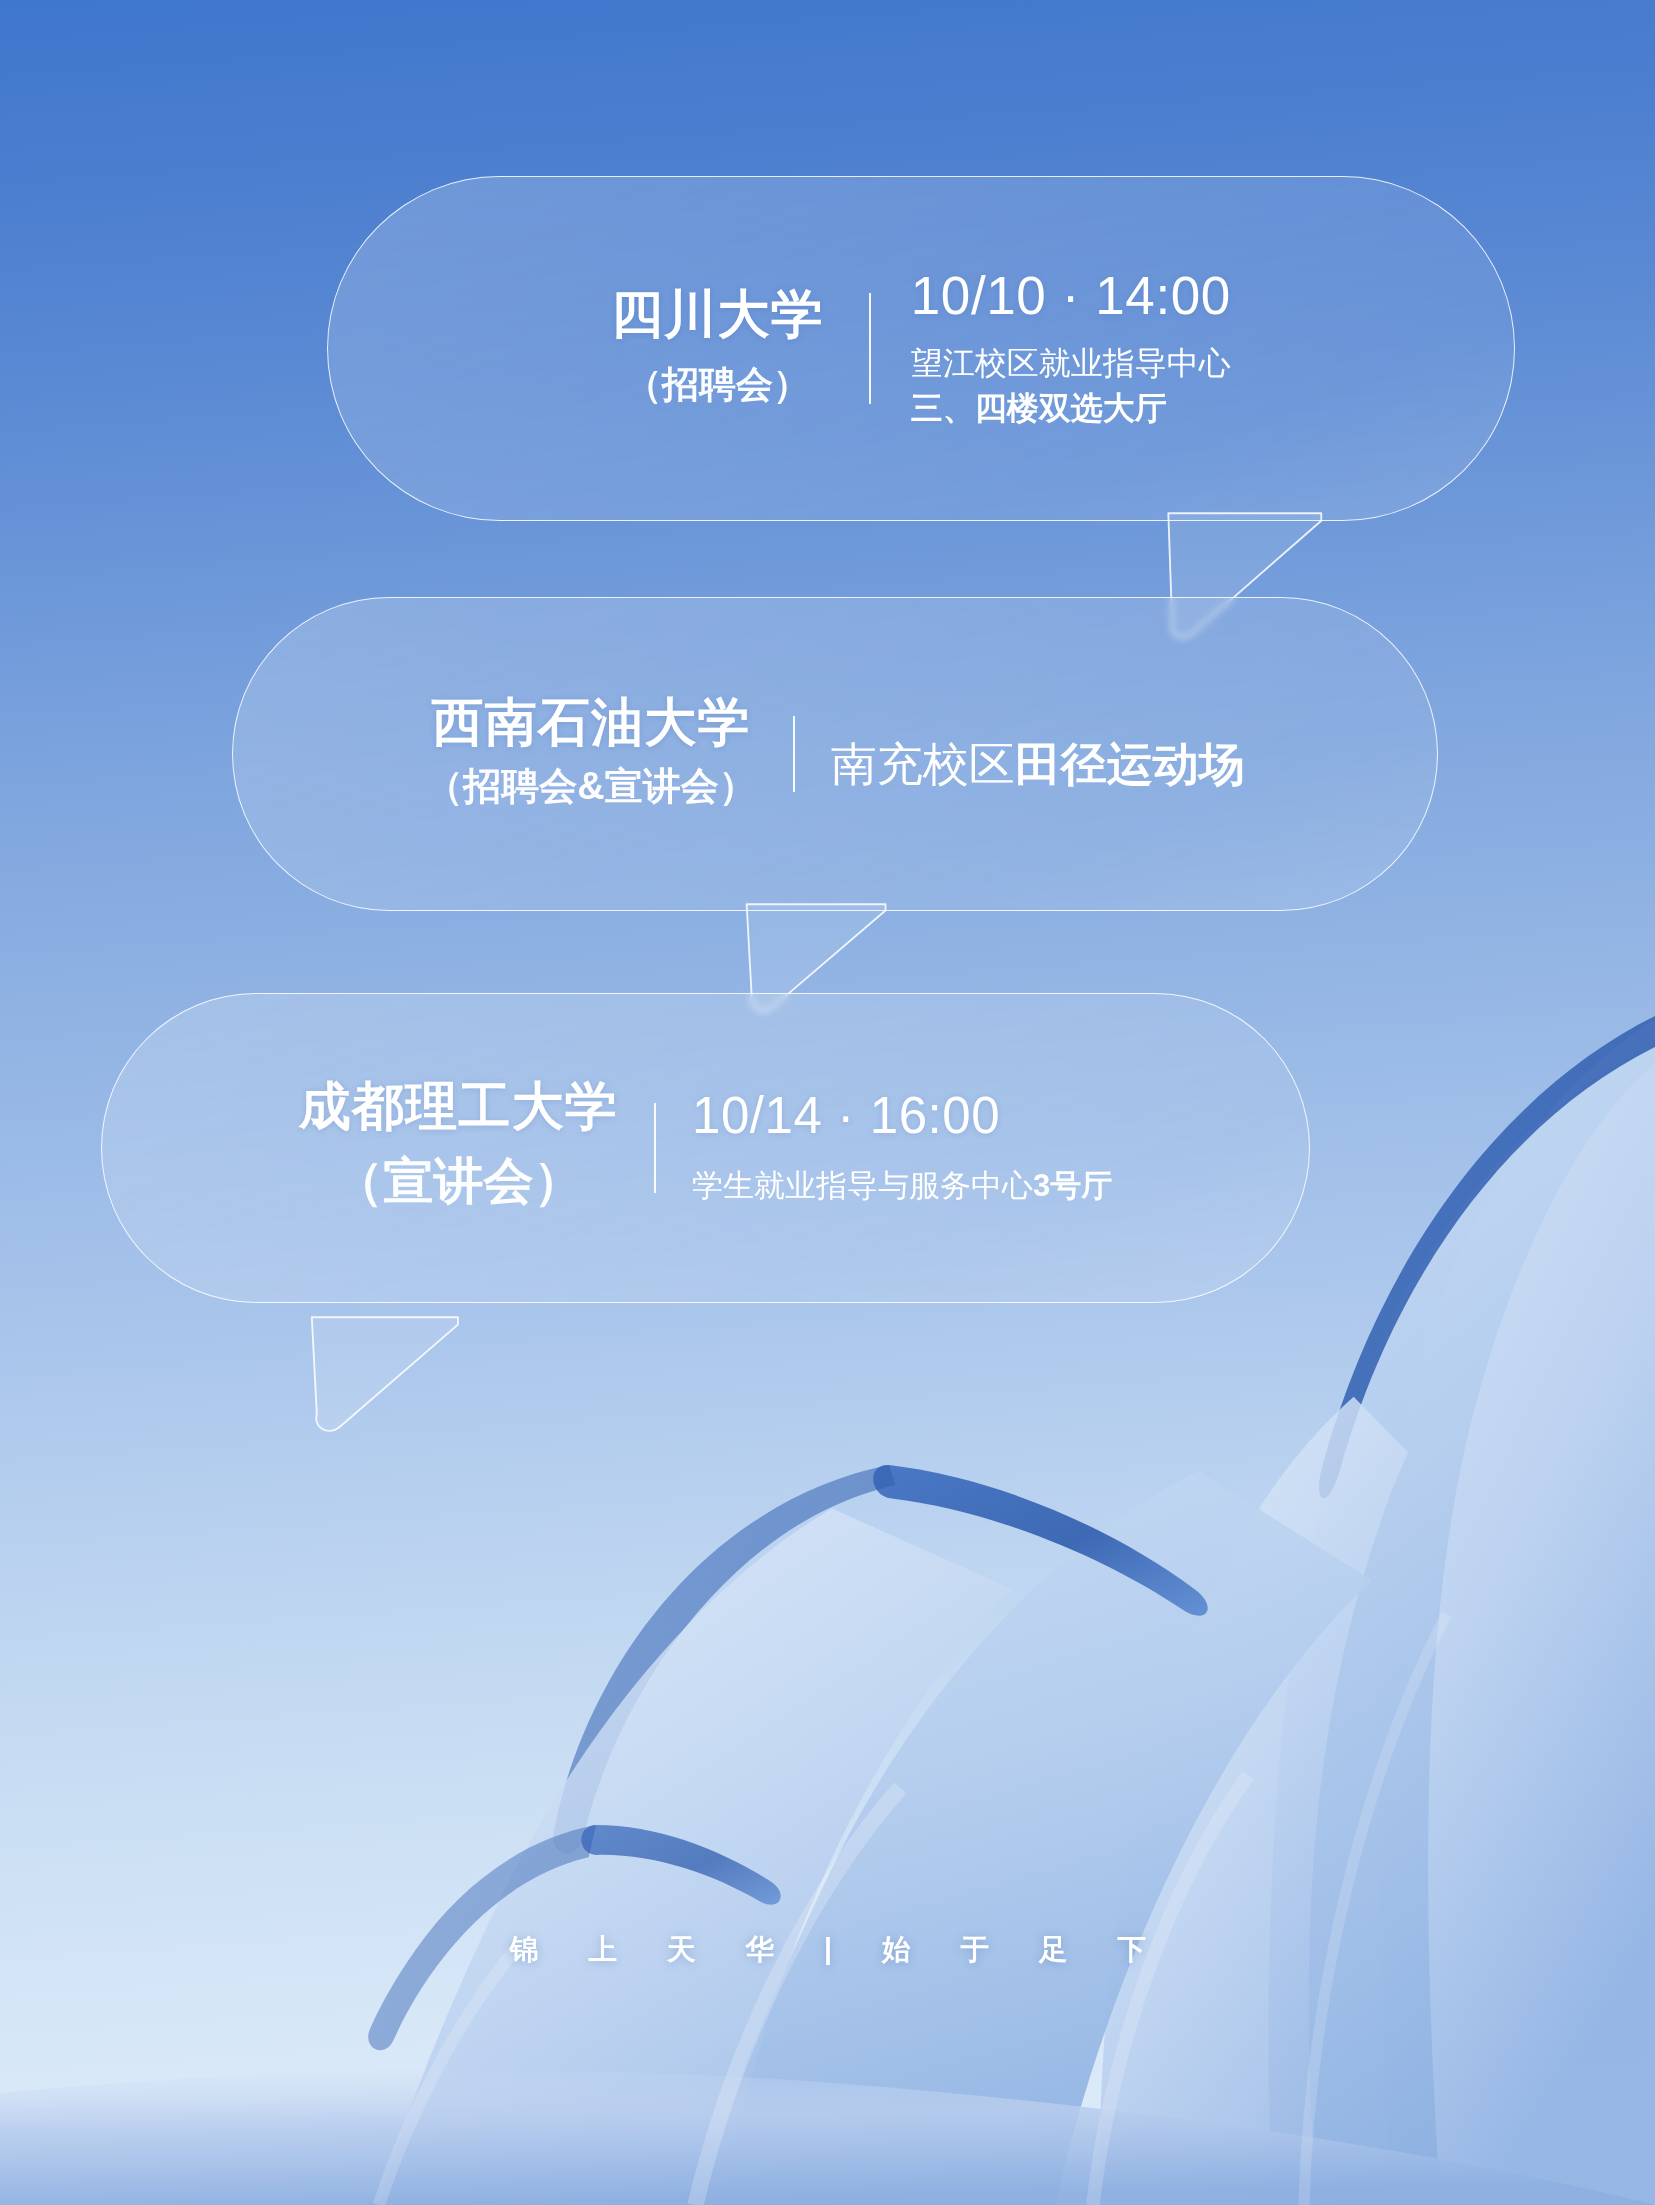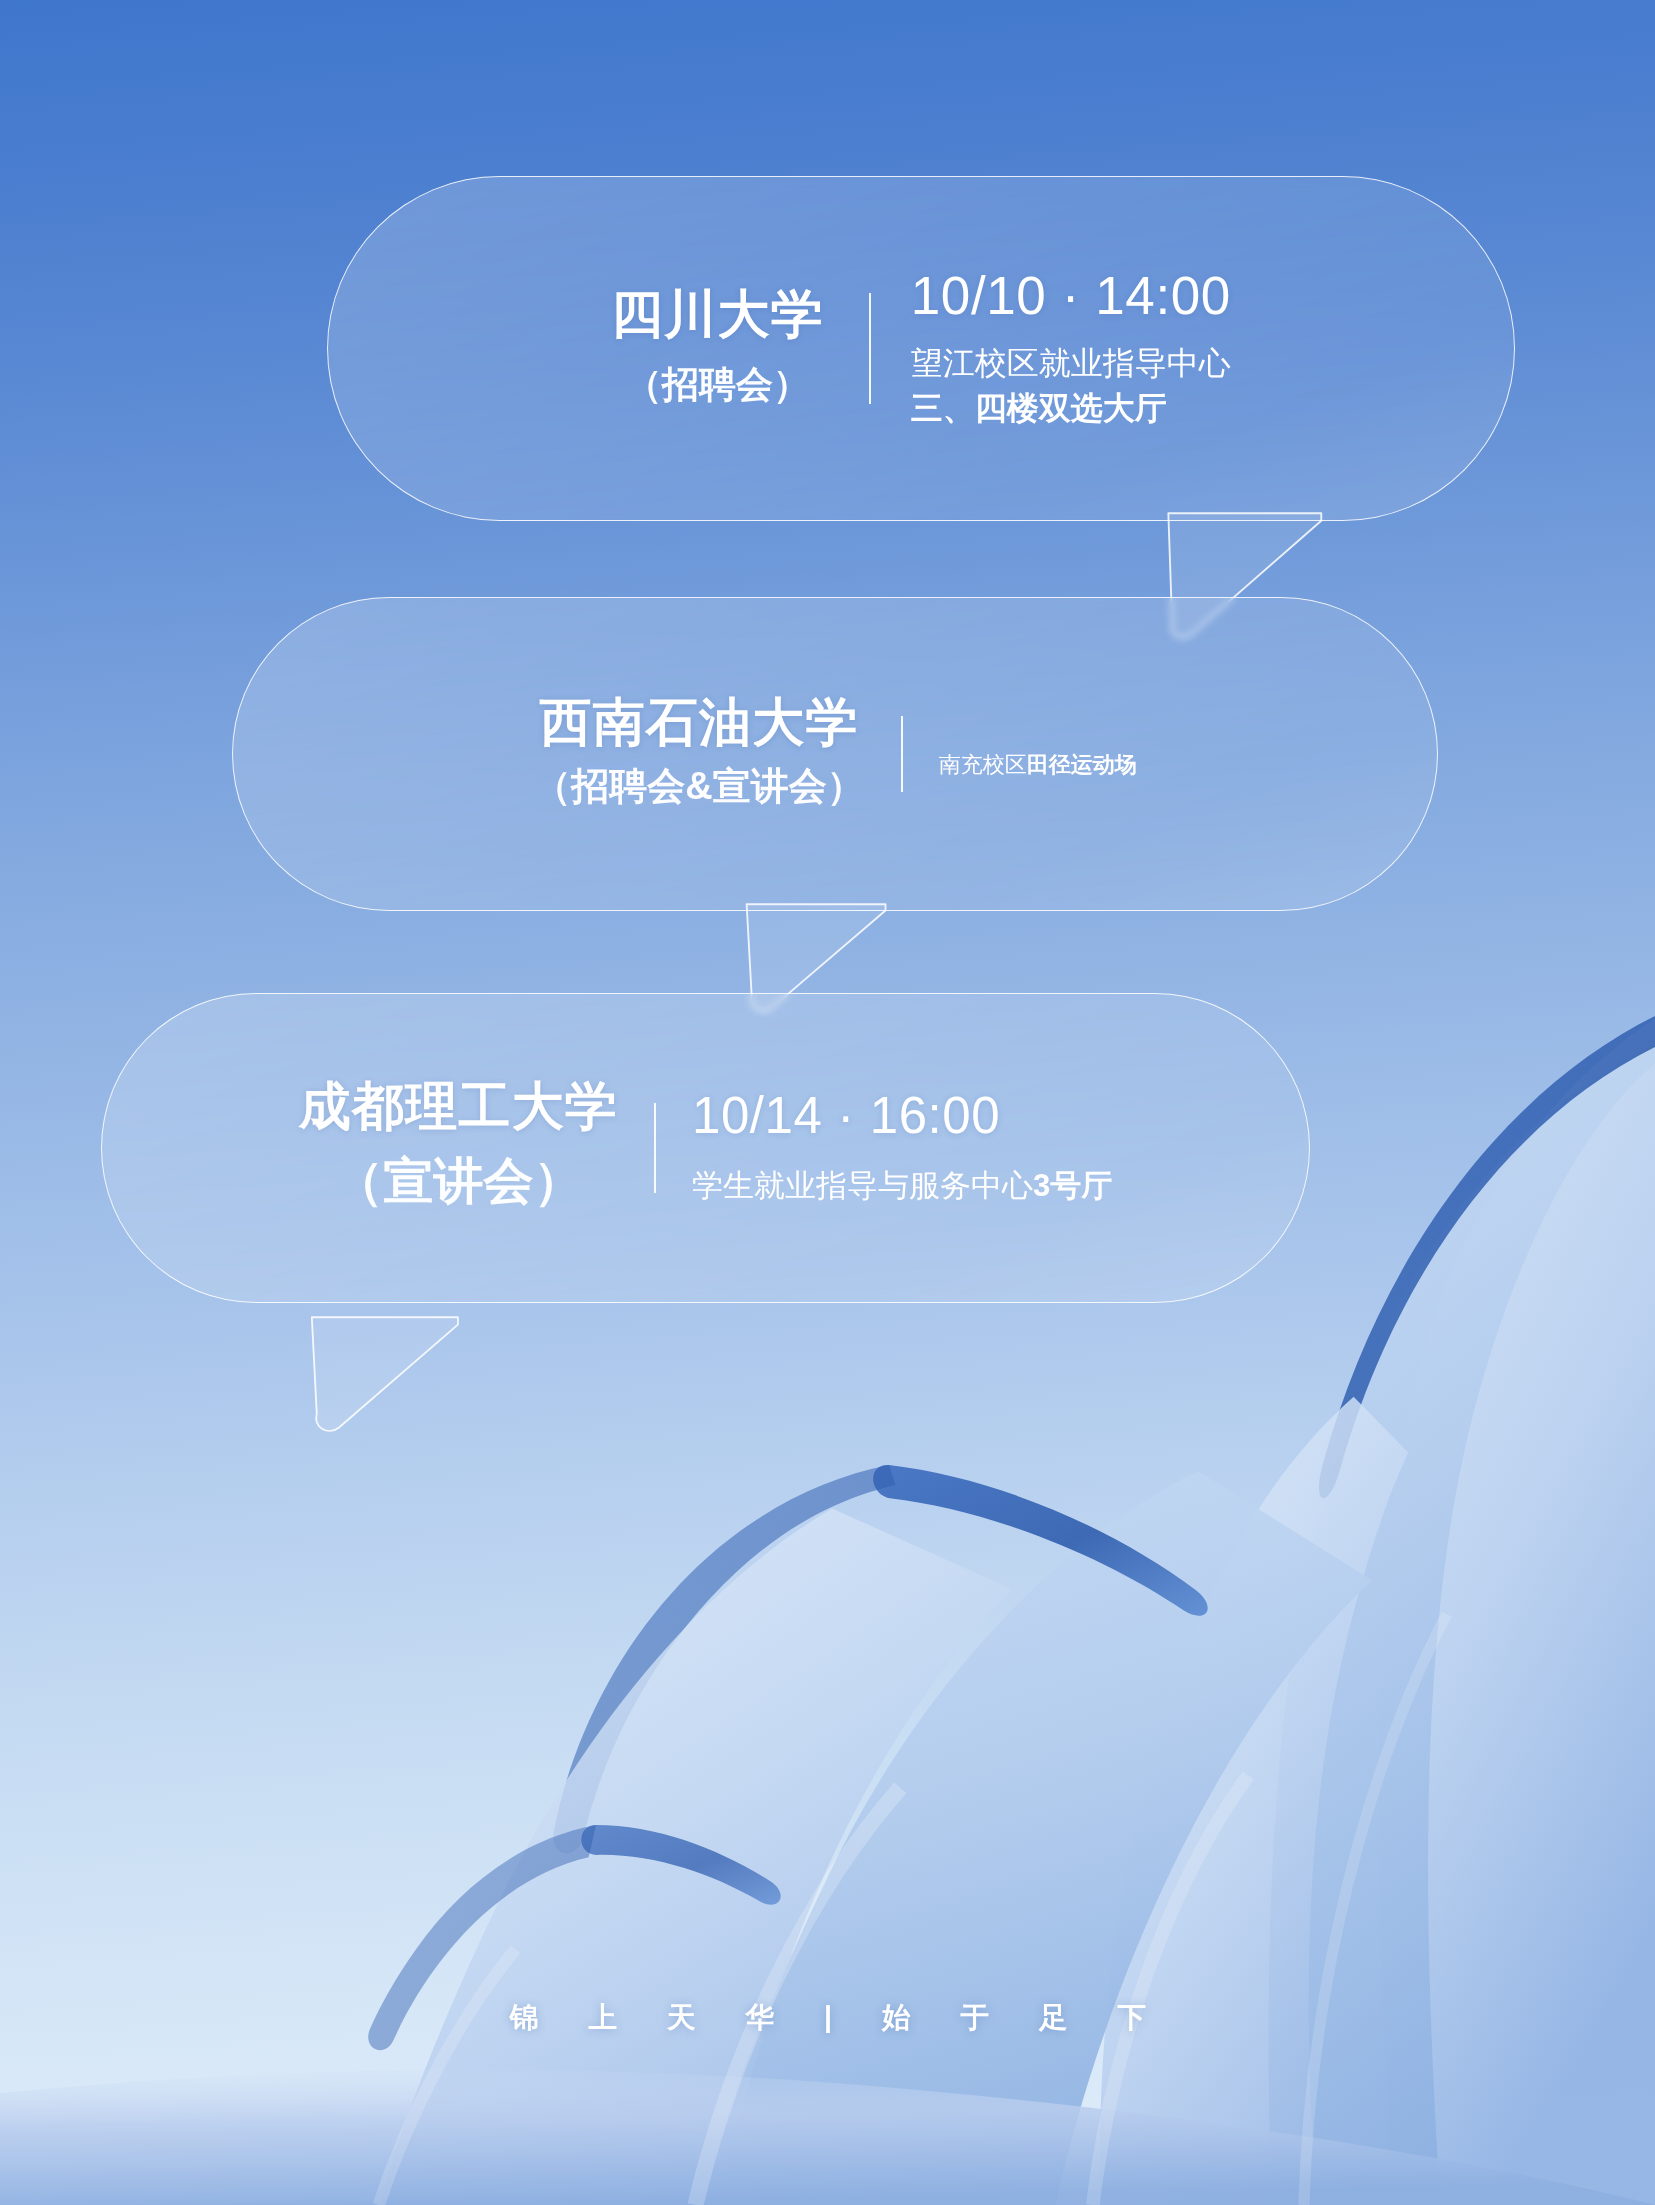--- a/index.html
+++ b/index.html
@@ -131,35 +131,35 @@
 
   
   .b1 .uni-name { font-size: 52px; }
   .b1 .col-uni  { padding-right: 43px; }
   .b1 .col-meta { padding-left: 38px; }
   .b1 .divider  { margin: 26px 0; }
 
   .b2 .uni-name { font-size: 52px; }
   .b2 .uni-type { font-size: 38px; margin-top: 7.5px; }
   .b2 .when     { font-size: 52px; }
-  .b2 .where    { font-size: 22px; margin-top: 22.4px; }
+  .b2 .where    { font-size: 46px; margin-top: 22.4px; }
   .b2 .divider  { margin: 23.6px 0; }
 
   .b3 .uni-name { font-size: 52px; }
   .b3 .uni-type { font-size: 50px; margin-top: 8.7px; }
   .b3 .when     { font-size: 51px; }
   .b3 .where    { font-size: 31px; margin-top: 21px; }
   .b3 .divider  { margin: 26px 0; }
 
   
   .slogan {
     position: absolute;
     left: 0;
     right: 0;
-    top: 1998px;
+    top: 1930px;
     text-align: center;
     color: #ffffff;
     font-size: 28.6px;
     font-weight: 700;
     letter-spacing: 21px;
     text-indent: 21px;
     text-shadow: 0 1.2px 8.7px rgba(60,100,170,0.35);
   }
 </style>
 </head>

